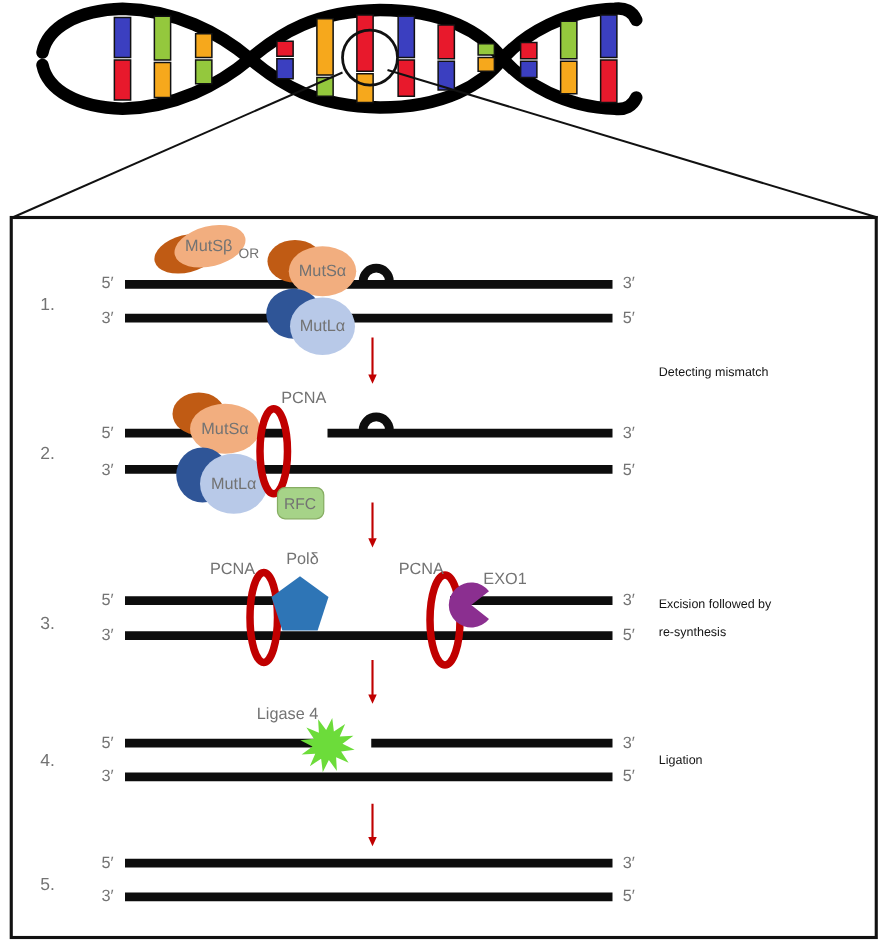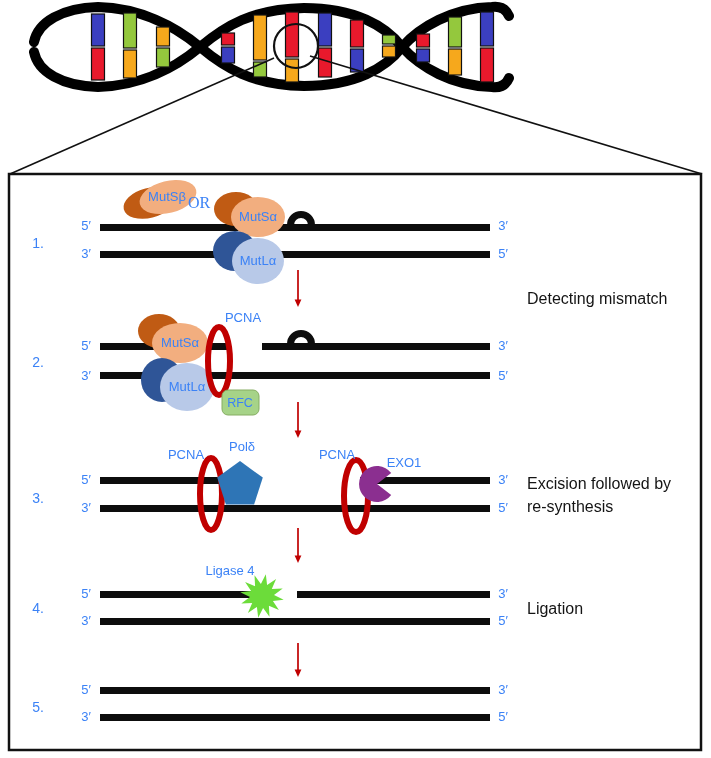--- a/index.html
+++ b/index.html
@@ -1,24 +1,24 @@
 <!DOCTYPE html>
 <html><head>
 <meta charset="utf-8">
 <style>
   html,body{margin:0;padding:0;background:#fff;}
   .canvas{position:relative;width:711px;height:758px;background:#ffffff;
           font-family:"Liberation Sans",sans-serif;overflow:hidden;}
   svg.layer{position:absolute;left:0;top:0;}
-  .lbl{position:absolute;transform:translateX(-50%);font-size:13px;color:#3b82f6;
+  .lbl{position:absolute;transform:translateX(-50%);font-size:13px;color:#737373;
        white-space:nowrap;line-height:14px;}
   .num{font-size:14px;}
-  .or{font-size:16px;font-family:Liberation Serif, serif;}
+  .or{font-size:11px;}
   .rfc{font-size:12.5px;}
-  .cap{position:absolute;font-size:16px;color:#141414;white-space:pre-line;
+  .cap{position:absolute;font-size:10px;color:#141414;white-space:pre-line;
        line-height:23px;}
 </style>
 </head>
 <body>
 
 <div class="canvas">
 
   <svg class="layer" width="711" height="758" viewBox="0 0 711 758">
 
     <g>

